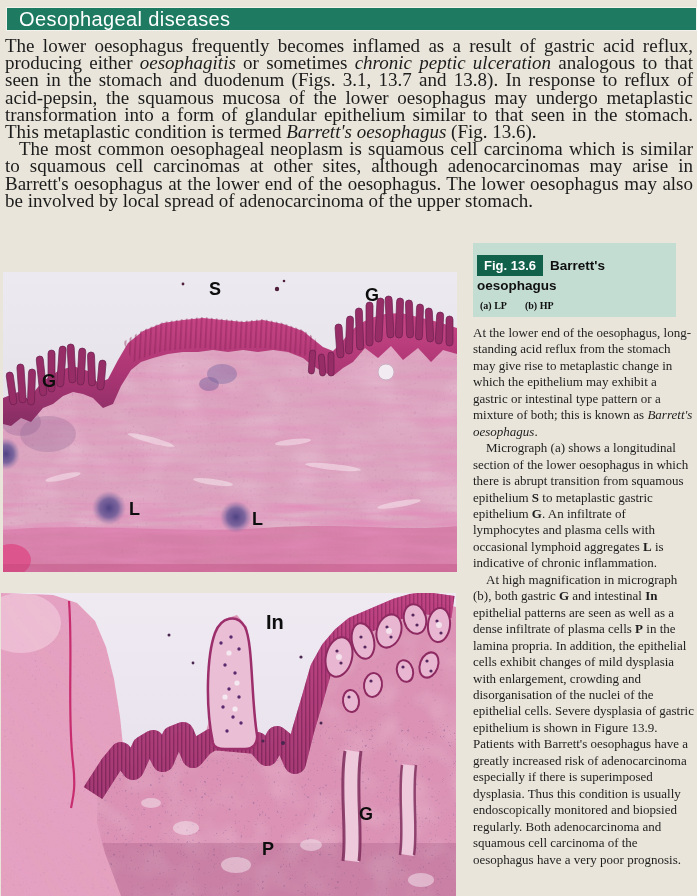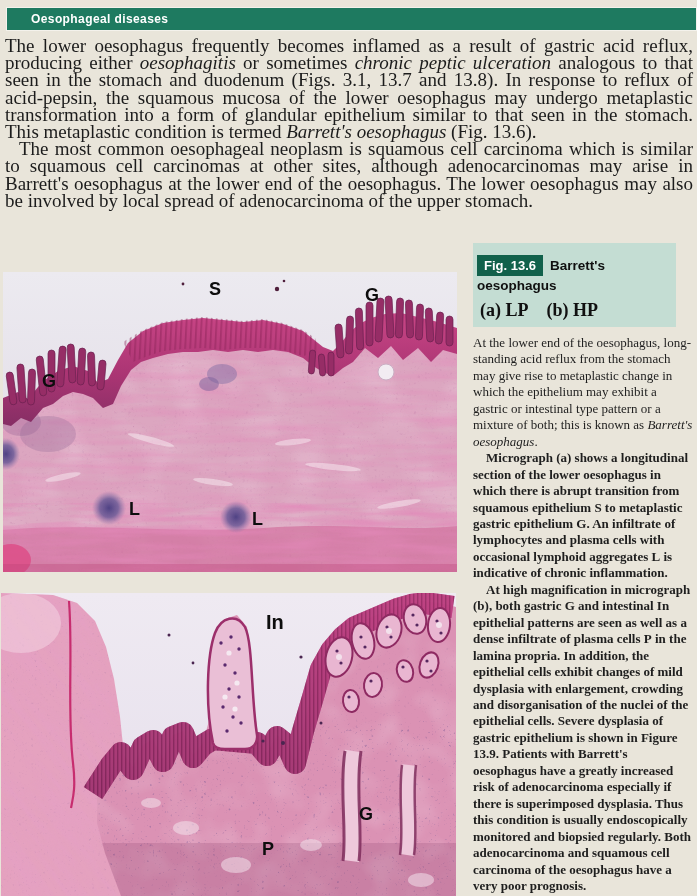--- a/index.html
+++ b/index.html
@@ -1,47 +1,47 @@
 <!DOCTYPE html>
 <html><head>
 <meta charset="utf-8">
 <style>
   html,body{margin:0;padding:0;}
   .page{position:relative;width:697px;height:896px;background:#e9e5da;overflow:hidden;
         font-family:"Liberation Serif",serif;color:#1c1c1c;}
   .title-bar{position:absolute;left:6px;top:7px;width:691px;height:24px;background:#1e7a60;
         display:flex;align-items:center;box-sizing:border-box;padding-left:13px;
         box-shadow:0 0 0 1px #f4f2ec inset;}
-  .title-bar span{font-family:"Liberation Sans",sans-serif;font-weight:bold;font-size:12px;
-        color:#ffffff;letter-spacing:.4px;margin-left:12px;}
+  .title-bar span{font-family:"Liberation Sans",sans-serif;font-weight:normal;font-size:20px;
+        color:#ffffff;letter-spacing:.4px;}
   .intro{position:absolute;left:5px;top:37px;width:688px;font-size:19px;line-height:17.2px;
         text-align:justify;}
   .intro p{margin:0;}
   .indent{text-indent:14px;}
 
   .micro{position:absolute;margin:0;overflow:hidden;background:#e7e2ea;}
   .micro-a{left:3px;top:272px;width:454px;height:300px;}
   .micro-b{left:1px;top:593px;width:455px;height:303px;}
   .micro svg{display:block;}
   .lbl{position:absolute;font-family:"Liberation Sans",sans-serif;font-weight:bold;
        font-size:18px;color:#0d0d0d;line-height:1;}
   .lbl-big{font-size:20px;}
 
   .sidebar{position:absolute;left:473px;top:243px;width:224px;}
   .fig-header{background:#c4ddd3;padding:12px 0 6px 4px;box-sizing:border-box;width:203px;}
   .fig-num{display:inline-block;background:#11614b;color:#fff;
        font-family:"Liberation Sans",sans-serif;font-weight:bold;font-size:13px;
        padding:3px 7px 3px 7px;}
   .fig-title{font-family:"Liberation Sans",sans-serif;font-weight:bold;font-size:13.5px;
        color:#101010;margin-left:7px;}
-  .fig-panels{margin-top:6px;padding-left:3px;font-weight:bold;font-size:18px;color:#101010;
+  .fig-panels{margin-top:6px;padding-left:3px;font-weight:bold;font-size:10px;color:#101010;
        display:flex;gap:18px;}
   .caption{margin-top:8px;width:221px;font-size:13px;line-height:16.45px;color:#1e1e1e;}
   .caption p{margin:0;}
-  .caption .indent{text-indent:13px;font-weight:bold;}
+  .caption .indent{text-indent:13px;}
 </style>
 </head>
 <body>
 
 <div class="page">
 
   <header class="title-bar">
     <span>Oesophageal diseases</span>
   </header>
 

